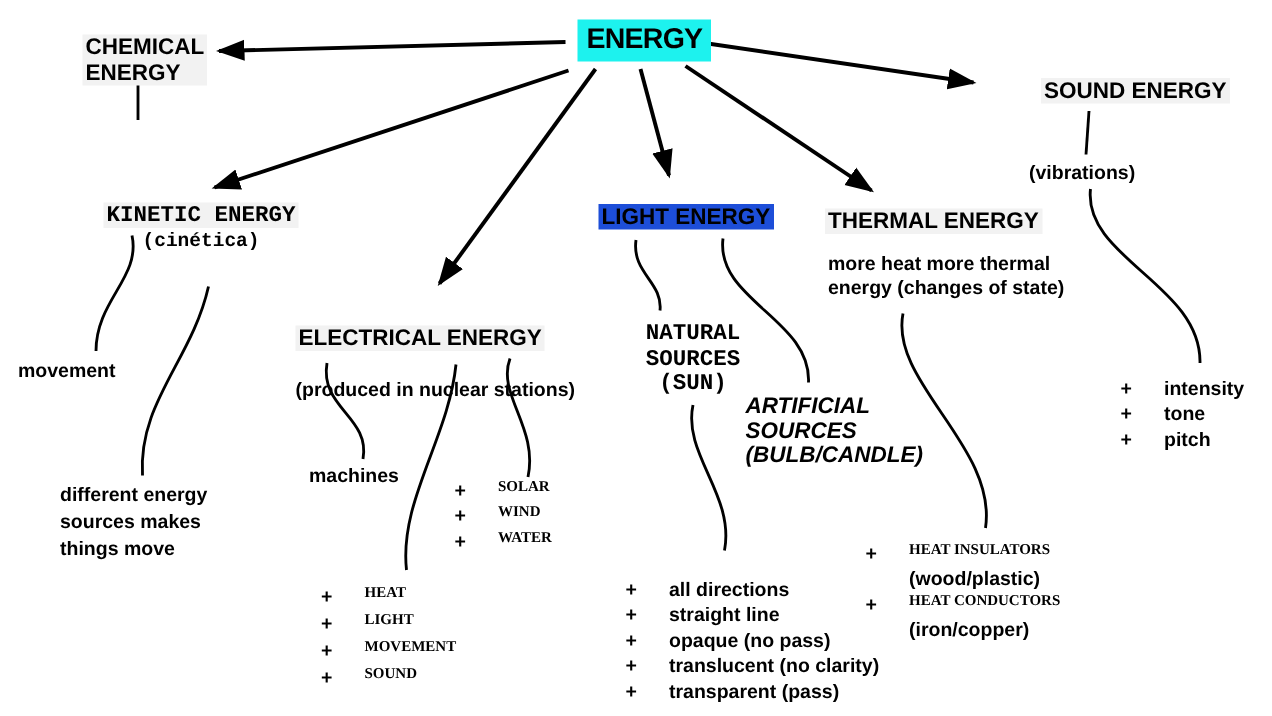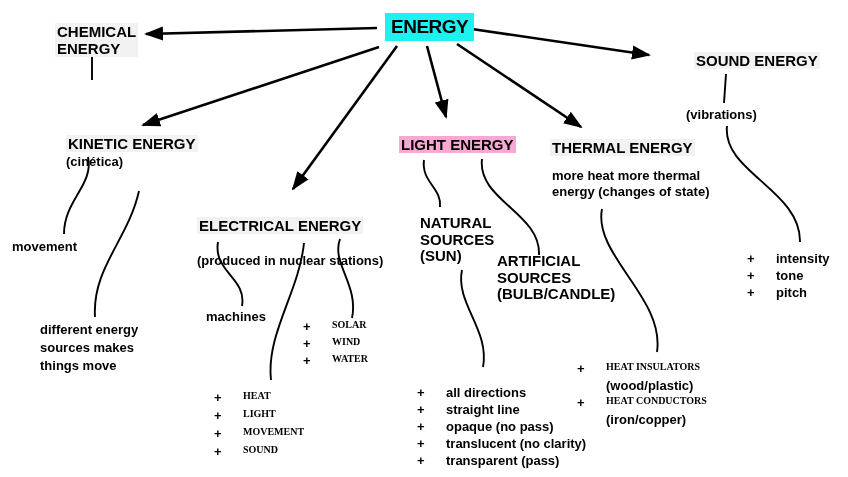--- a/index.html
+++ b/index.html
@@ -11,21 +11,21 @@
   svg.connectors { position:absolute; left:0; top:0; width:848px; height:477px; }
   svg.connectors path { fill:none; stroke:#000; }
   svg.connectors path.arrow { stroke-width:2.6; }
   svg.connectors path.curve { stroke-width:1.9; }
   svg.connectors marker path { fill:#000; stroke:none; }
 
   .label { position:absolute; font-size:13px; line-height:17px; white-space:nowrap; }
   .ml { white-space:pre-line; }
   .hdr { font-size:15px; }
   .hl { display:inline-block; padding:0 2px; }
-  .center { text-align:left; }
+  .center { text-align:center;font-family:Liberation Mono, monospace; }
 
   .root {
     position:absolute; left:385px; top:13px; padding:2px 6px;
     font-size:19px; letter-spacing:-0.5px; line-height:24px;
   }
 
   .list { position:absolute; }
   .list .row { display:flex; height:17px; font-size:13px; align-items:flex-start; }
   .list.rh18 .row { height:18px; }
   .list .plus { width:29px; flex:0 0 29px; }
@@ -113,26 +113,26 @@
         <span class="plus">+</span>
         <span class="caps">MOVEMENT</span>
       </div>
     <div class="row">
         <span class="plus">+</span>
         <span class="caps">SOUND</span>
       </div>
   </div>
 
   <div class="label hdr" style="left:399px; top:136px;">
-    <span class="hl" style="background: #f9a8d4;">LIGHT ENERGY</span>
+    <span class="hl" style="background: #1d4ed8;">LIGHT ENERGY</span>
   </div>
   <div class="label ml center hdr" style="left:420px; top:215px; width:84px; line-height:16.5px;">NATURAL
 SOURCES
 (SUN)</div>
-  <div class="label ml hdr" style="left:497px; top:253px; line-height:16.5px;">ARTIFICIAL
+  <div class="label ml hdr" style="left:497px; top:263px; line-height:16.5px;font-style:italic;">ARTIFICIAL
 SOURCES
 (BULB/CANDLE)</div>
 
   <div class="list" style="left:417px; top:385px;">
     <div class="row">
         <span class="plus">+</span>
         <span>all directions</span>
       </div>
     <div class="row">
         <span class="plus">+</span>

